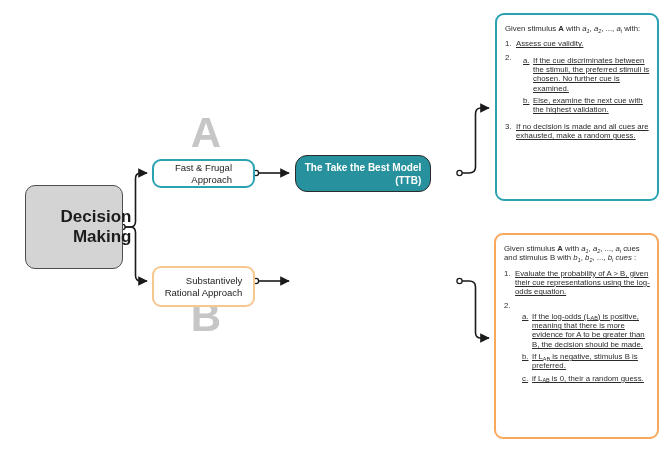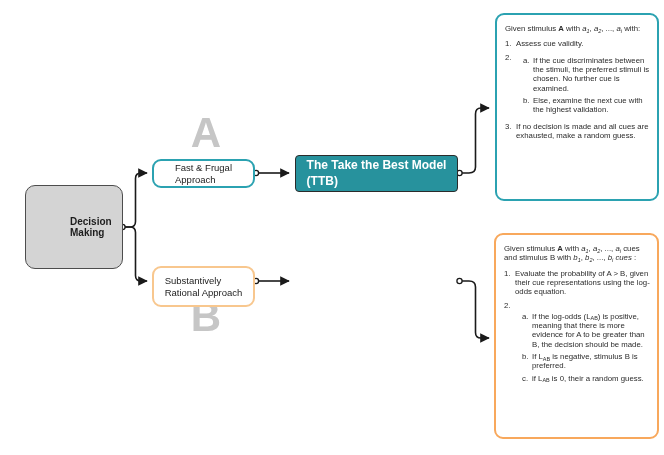--- a/index.html
+++ b/index.html
@@ -3,34 +3,34 @@
 <meta charset="utf-8">
 <style>
   html,body{margin:0;padding:0;background:#ffffff;}
   .canvas{
     position:relative;width:664px;height:455px;background:#fff;overflow:hidden;
     font-family:"Liberation Sans",sans-serif;color:#1c1c1c;
   }
   .connectors{position:absolute;left:0;top:0;width:664px;height:455px;}
 
   .node{position:absolute;box-sizing:border-box;display:flex;align-items:center;justify-content:center;
-        text-align:left;white-space:pre-line;}
+        text-align:right;white-space:pre-line;}
   .root{
     left:25px;top:185px;width:98px;height:84px;
     background:var(--gray_fill);border:1.5px solid var(--gray_border);border-radius:10px;
-    font-weight:bold;font-size:10px;padding-left:44px;
+    font-weight:bold;font-size:17px;padding-left:44px;
   }
   .approach{
     width:103px;background:#fff;border-radius:9px;font-size:9.5px;line-height:1.25;
   }
   .approach-a{left:152px;top:159px;height:29px;border:2px solid var(--teal_border);}
   .approach-b{left:152px;top:266px;height:41px;border:2px solid var(--orange_border_light);}
   .model{
-    width:163px;height:37px;border:1.5px solid var(--box_border);border-radius:4px;
-    color:#fff;font-weight:bold;font-size:12px;line-height:1.3;
+    width:136px;height:37px;border:1.5px solid var(--box_border);border-radius:12px;
+    color:#fff;font-weight:bold;font-size:10px;line-height:1.3;
   }
   .model-a{left:295px;top:155px;background:var(--teal_fill);}
   .model-b{left:295px;top:263px;background:var(--orange_fill);}
 
   .letter{position:absolute;width:50px;text-align:center;font-weight:bold;font-size:42px;
           color:var(--letter_gray);line-height:1;}
   .letter-a{left:181px;top:112px;}
   .letter-b{left:181px;top:296px;}
 
   .panel{
@@ -38,21 +38,21 @@
     font-size:7.8px;line-height:1.2;color:#2b2b2b;padding:9px 6px 6px 8px;overflow:hidden;
   }
   .panel-ttb{left:495px;top:13px;width:164px;height:188px;border:2px solid var(--teal_border);}
   .panel-rat{left:494px;top:233px;width:165px;height:206px;border:2px solid var(--orange_border);}
   .intro{margin-bottom:6px;}
   .b{font-weight:bold;}
   .it{font-style:italic;}
   .sub{font-size:0.7em;position:relative;top:0.3em;}
   .li{display:flex;margin-bottom:4px;}
   .mk{flex:0 0 11px;}
-  .ct{flex:1;}
+  .ct{flex:1;text-decoration:underline;}
   .tx:empty{min-height:8px;}
   .sublist{margin-top:3px;margin-left:7px;}
   .sublist .li{margin-bottom:3px;}
   .sublist .mk{flex:0 0 10px;}
 </style>
 </head>
 <body>
 
 <div class="canvas">
 

